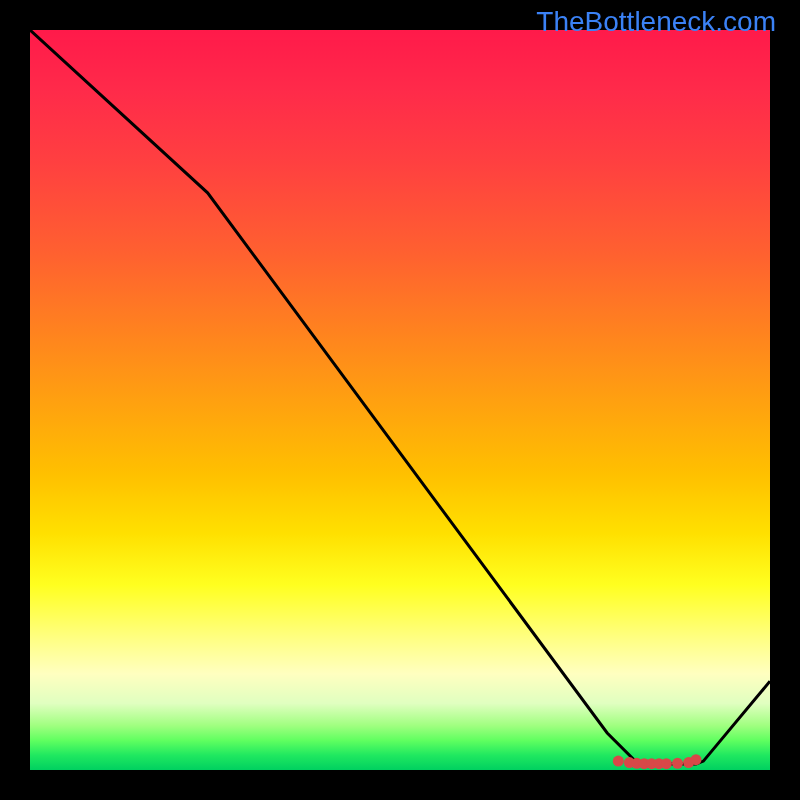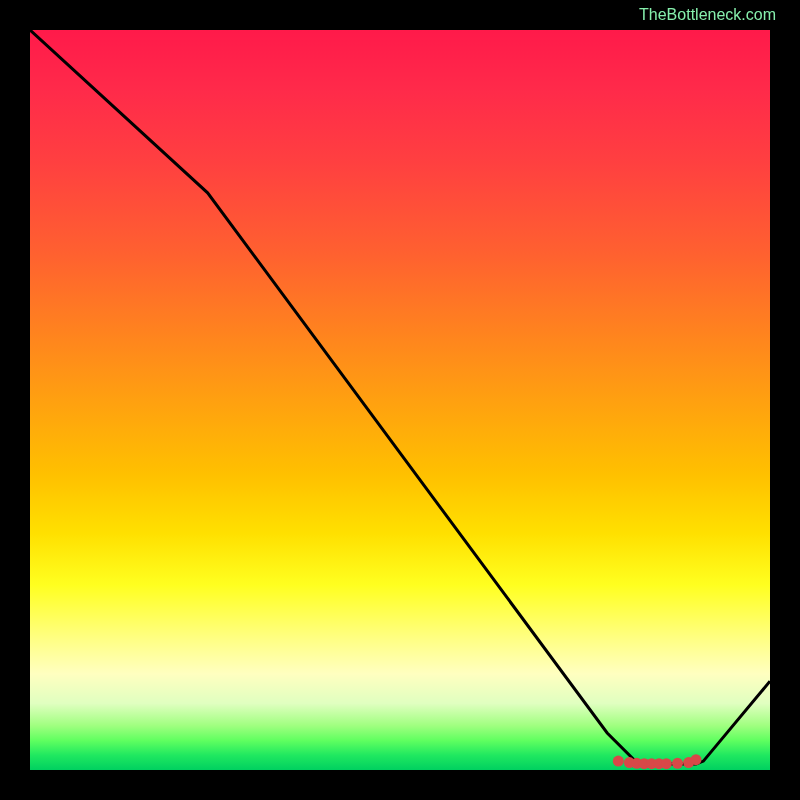--- a/index.html
+++ b/index.html
@@ -8,22 +8,22 @@
     height: 800px;
     background: #000;
     position: relative;
     font-family: Arial, sans-serif;
     overflow: hidden;
   }
   .attribution {
     position: absolute;
     top: 6px;
     right: 24px;
-    color: #86efac;
-    font-size: 16px;
+    color: #3b82f6;
+    font-size: 28px;
     z-index: 10;
   }
   .plot-area {
     position: absolute;
     left: 30px;
     top: 30px;
     width: 740px;
     height: 740px;
     background: linear-gradient(to bottom,
       #ff1a4a 0%,

